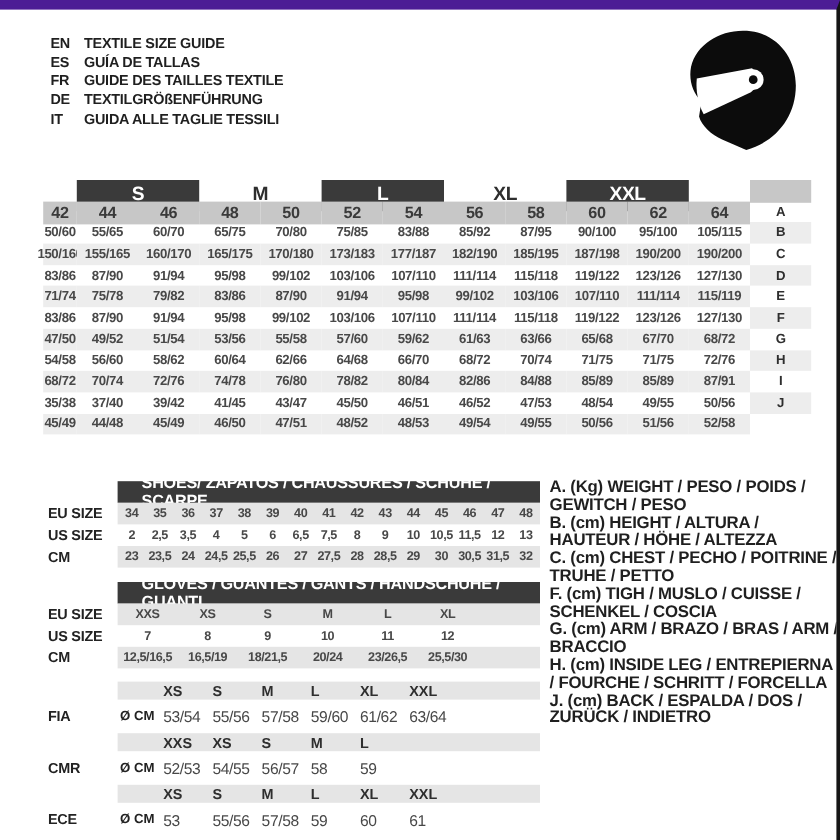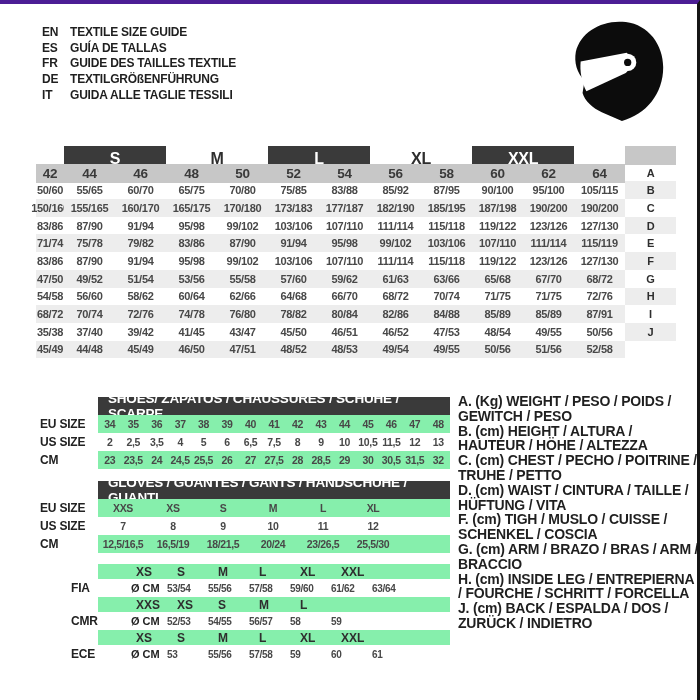--- a/index.html
+++ b/index.html
@@ -1,19 +1,19 @@
 <!DOCTYPE html>
 <html><head>
 <meta charset="utf-8">
 <style>
   html,body{margin:0;padding:0;background:#fff;}
   .page{
     position:relative;width:700px;height:700px;background:#fff;overflow:hidden;
     font-family:"Liberation Sans",sans-serif;color:#1f1f1f;
-    border-top:4px solid #4c1d95;border-right:3px solid #151515;box-sizing:border-box;
+    border-top:8px solid #4c1d95;border-right:3px solid #151515;box-sizing:border-box;
   }
   
   .langs{position:absolute;left:42px;top:21px;}
   .lang-row{display:flex;line-height:15.7px;font-size:12px;font-weight:700;letter-spacing:-0.2px;}
   .lang-code{width:28px;}
   .lang-title{white-space:nowrap;}
   .helmet{position:absolute;left:572px;top:14px;width:96px;height:108px;}
   .helmet svg{width:100%;height:100%;}
   
   .main-grid{
@@ -29,36 +29,36 @@
   .dcell{display:flex;align-items:center;justify-content:center;
     font-size:11px;font-weight:700;letter-spacing:-0.3px;color:#484848;white-space:nowrap;}
   .dcell.letter{color:#2e2e2e;}
   .dcell.stripe{background:#ededed;}
   
   .ltable{position:absolute;left:36px;}
   .trow{display:flex;align-items:stretch;}
   .lbl{width:62px;display:flex;align-items:center;font-size:12px;font-weight:700;
     letter-spacing:-0.2px;color:#222;padding-left:4px;box-sizing:border-box;}
   .bar{background:#3a3a3a;color:#fff;font-size:13.5px;font-weight:700;letter-spacing:-0.2px;
-    display:flex;align-items:center;padding-left:10px;box-sizing:border-box;height:18px;}
+    display:flex;align-items:center;padding-left:20px;box-sizing:border-box;height:18px;}
   .vals{display:flex;width:352px;}
-  .vals.stripe{background:#86efac;}
+  .vals.stripe{background:#e5e5e5;}
   .vcell{display:flex;align-items:center;justify-content:center;font-size:10.5px;font-weight:700;
     letter-spacing:-0.35px;color:#484848;white-space:nowrap;}
   .shoes-row{height:18px;}
   .shoes-row .vcell{flex:1;}
   .gloves-row{height:18px;}
   .gloves-row .vcell{width:50px;}
   .gloves-row .filler{flex:1;}
   .helmet-srow{height:15px;}
-  .helmet-drow{height:18px;margin-left:31px;}
+  .helmet-drow{height:28px;}
   .ucell{width:38px;display:flex;align-items:center;font-size:11px;font-weight:700;color:#222;
     padding-left:2px;box-sizing:border-box;text-align:center;}
-  .hval{width:41px;display:flex;align-items:center;justify-content:flex-start;font-size:10px;
-    font-weight:700;letter-spacing:-0.3px;color:#484848;white-space:nowrap;}
+  .hval{width:41px;display:flex;align-items:center;justify-content:flex-start;font-size:13px;
+    font-weight:400;letter-spacing:-0.3px;color:#484848;white-space:nowrap;}
   .hsize{width:41px;display:flex;align-items:center;font-size:12px;font-weight:700;color:#2e2e2e;}
   .hfiller{flex:1;}
   
   .legend{position:absolute;left:458px;top:390px;width:242px;}
   .legend-item{font-size:14px;font-weight:700;letter-spacing:-0.2px;line-height:14.8px;color:#1f1f1f;}
 </style>
 </head>
 <body>
 
 <div class="page">
@@ -439,20 +439,19 @@
           <div class="hval">61</div>
           <div class="hfiller"></div>
         </div>
       </div>
     </section>
 
   <aside class="legend" id="legend">
       <div class="legend-item">A. (Kg) WEIGHT / PESO / POIDS / GEWITCH / PESO</div>
       <div class="legend-item">B. (cm) HEIGHT / ALTURA / HAUTEUR / HÖHE / ALTEZZA</div>
       <div class="legend-item">C. (cm) CHEST / PECHO / POITRINE / TRUHE / PETTO</div>
-      <div class="legend-item">D. (cm) WAIST / CINTURA / TAILLE / HÜFTUNG / VITA</div>
       <div class="legend-item">F. (cm) TIGH / MUSLO / CUISSE / SCHENKEL / COSCIA</div>
       <div class="legend-item">G. (cm) ARM / BRAZO / BRAS / ARM / BRACCIO</div>
       <div class="legend-item">H. (cm) INSIDE LEG / ENTREPIERNA / FOURCHE / SCHRITT / FORCELLA</div>
       <div class="legend-item">J. (cm) BACK / ESPALDA / DOS / ZURÜCK / INDIETRO</div>
     </aside>
 
 </div>
 
 </body></html>

